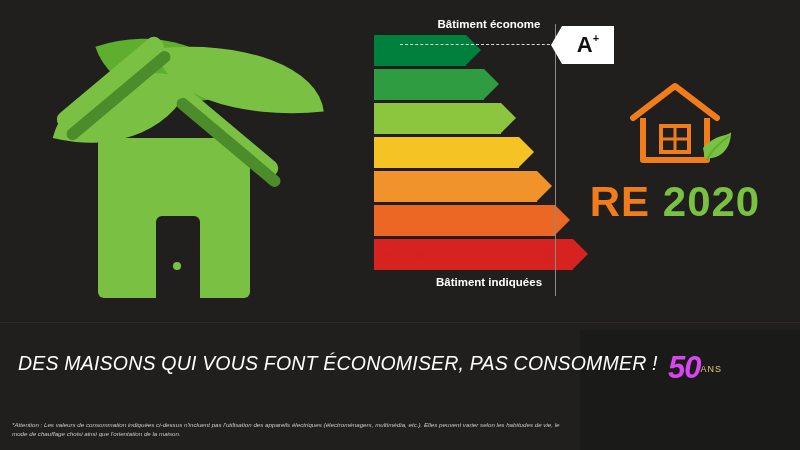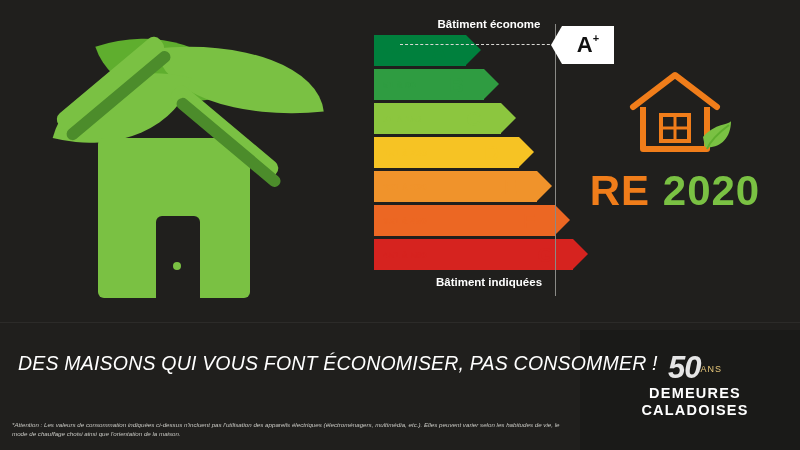--- a/index.html
+++ b/index.html
@@ -198,21 +198,21 @@
     font-weight: bold;
     color: #111111;
     align-self: flex-start;
     margin-top: 6px;
   }
 
   
   #re2020 {
     position: absolute;
     left: 560px;
-    top: 63px;
+    top: 74px;
     width: 230px;
     height: 180px;
     text-align: center;
   }
   #re-house {
     position: relative;
     margin: 0 auto;
     width: 120px;
     height: 96px;
   }
@@ -256,21 +256,21 @@
     top: 352px;
     width: 190px;
     height: 90px;
     text-align: center;
     color: #ffffff;
   }
   #dc-50 {
     font-size: 31px;
     font-weight: bold;
     font-style: italic;
-    color: #e5e5e5;
+    color: #d946ef;
     letter-spacing: -1px;
     line-height: 1;
   }
   #dc-ans {
     font-size: 9px;
     color: #e8c87a;
     letter-spacing: 1px;
     vertical-align: super;
   }
   #dc-name {
@@ -395,19 +395,15 @@
   </div>
 
   <div id="slogan">DES MAISONS QUI VOUS FONT ÉCONOMISER, PAS CONSOMMER !</div>
 
   <div id="disclaimer">*Attention : Les valeurs de consommation indiquées ci-dessus n'incluent pas l'utilisation des appareils électriques (électroménagers, multimédia, etc.). Elles peuvent varier selon les habitudes de vie, le mode de chauffage choisi ainsi que l'orientation de la maison.</div>
 
   <div id="dc-logo">
     <div>
       <span id="dc-50">50</span><span id="dc-ans">ANS</span>
     </div>
-    <div id="dc-name">
-      <div>DEMEURES</div>
-      <div>CALADOISES</div>
-    </div>
   </div>
 
 </div>
 
 </body></html>

